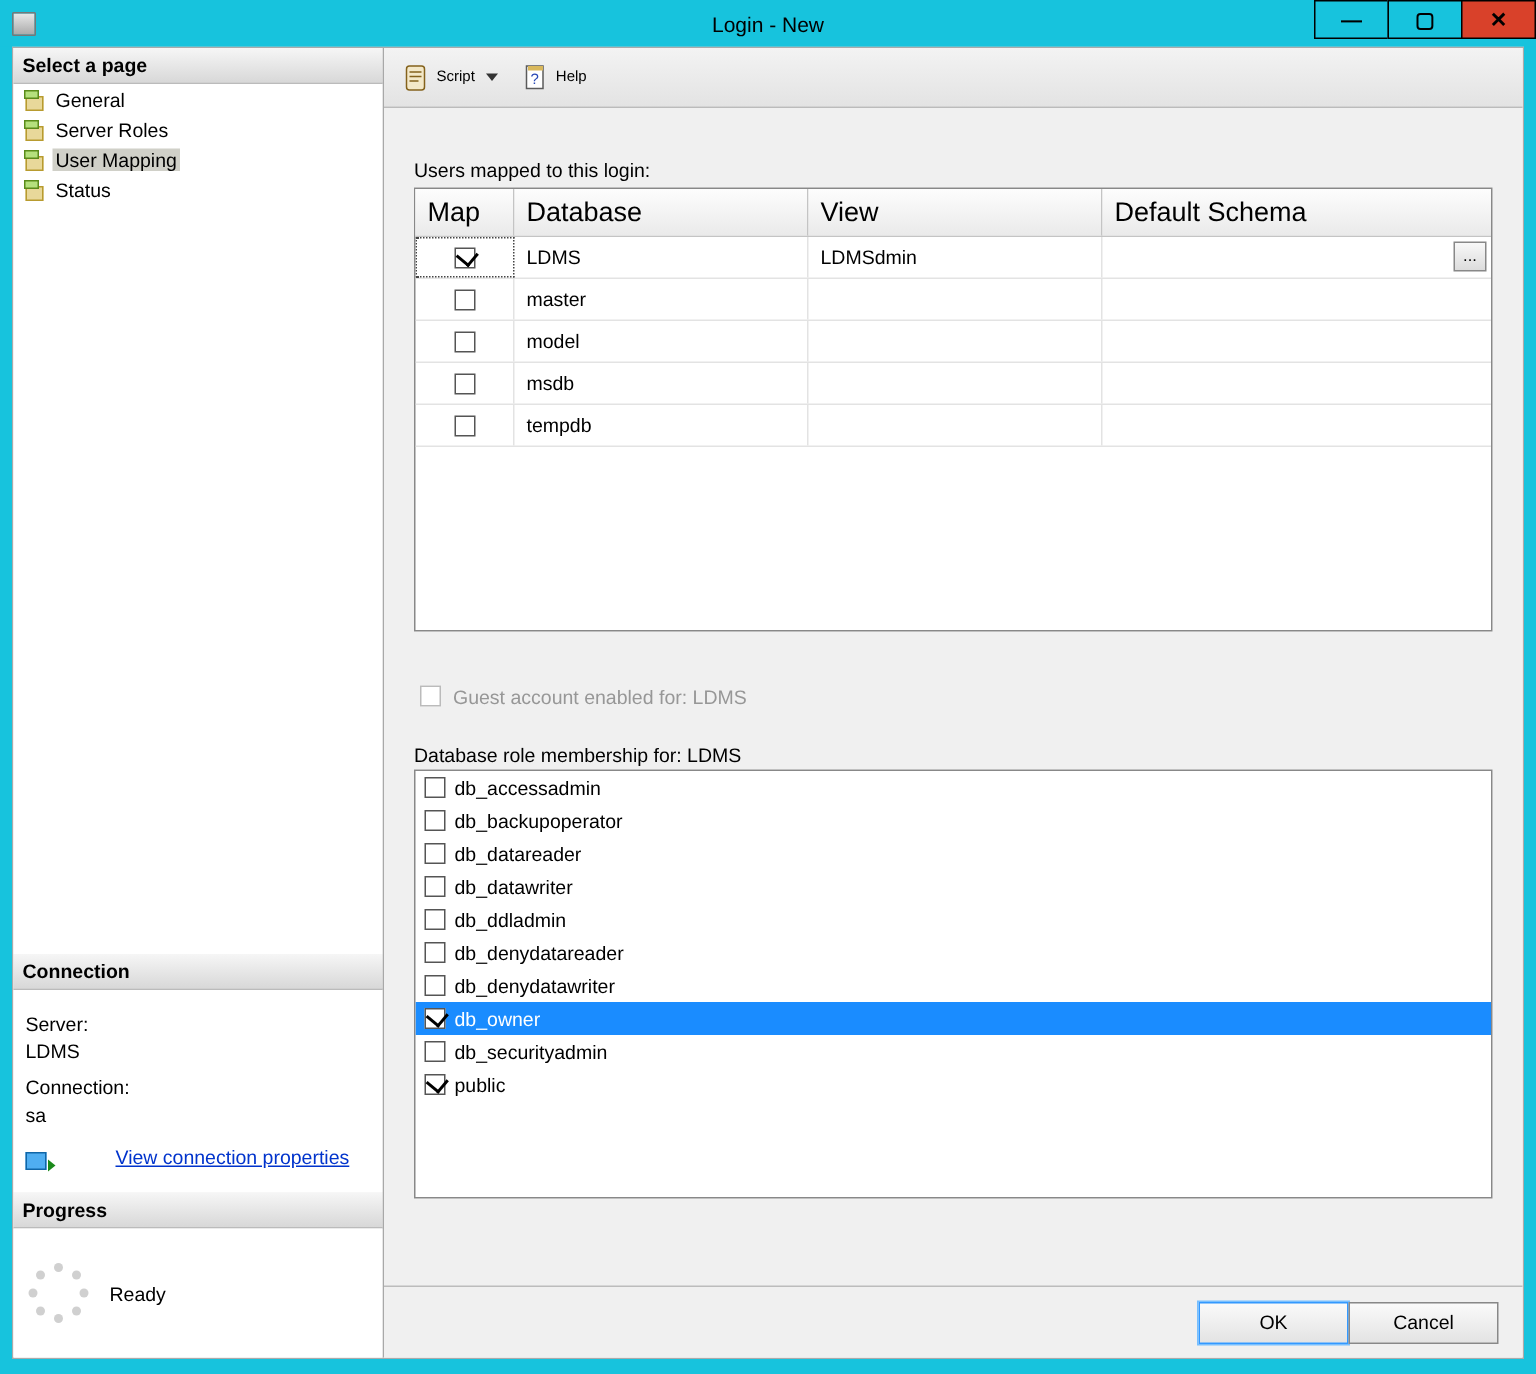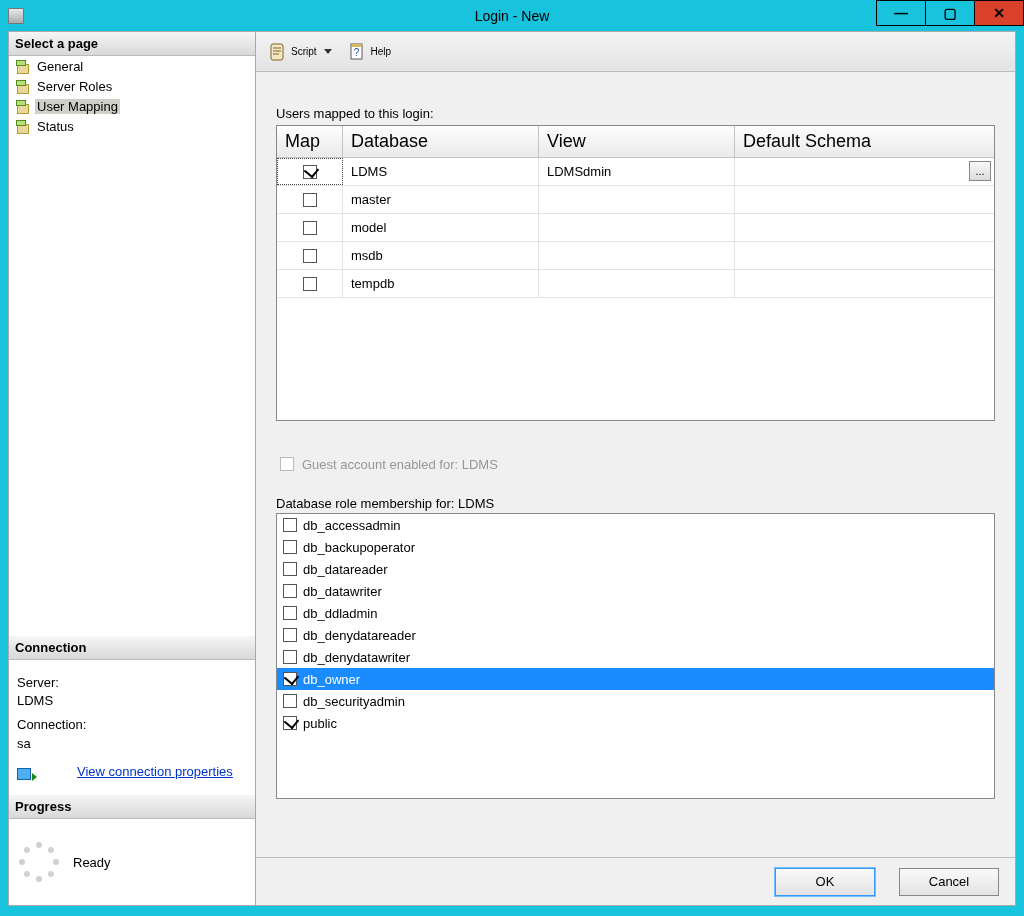--- a/index.html
+++ b/index.html
@@ -237,21 +237,21 @@
     .roles-box {
       border:1px solid #888; background:#fff; margin-top:2px; height:286px; overflow:auto;
     }
     .role-row { display:flex; align-items:center; gap:6px; padding:1px 6px; font-size:13px; height:22px;}
     .role-row.selected { background:#1a8cff; color:#fff; }
     .role-row.selected .chk { background:#fff; }
     .button-bar {
       height:48px; border-top:1px solid #bcbcbc;
       background:#f0f0f0;
       display:flex; align-items:center; justify-content:flex-end;
-      gap:24px; padding: 0 16px;
+      gap:0; padding: 0 16px;
     }
     .dlg-btn {
       width:100px; height:28px; border:1px solid #888;
       background:linear-gradient(#fafafa,#e3e3e3);
       font-size:13px;
     }
     .dlg-btn.default { border:1px solid #3399ff; outline:1px solid #77bfff; }
   </style>
 </head>
 <body>

